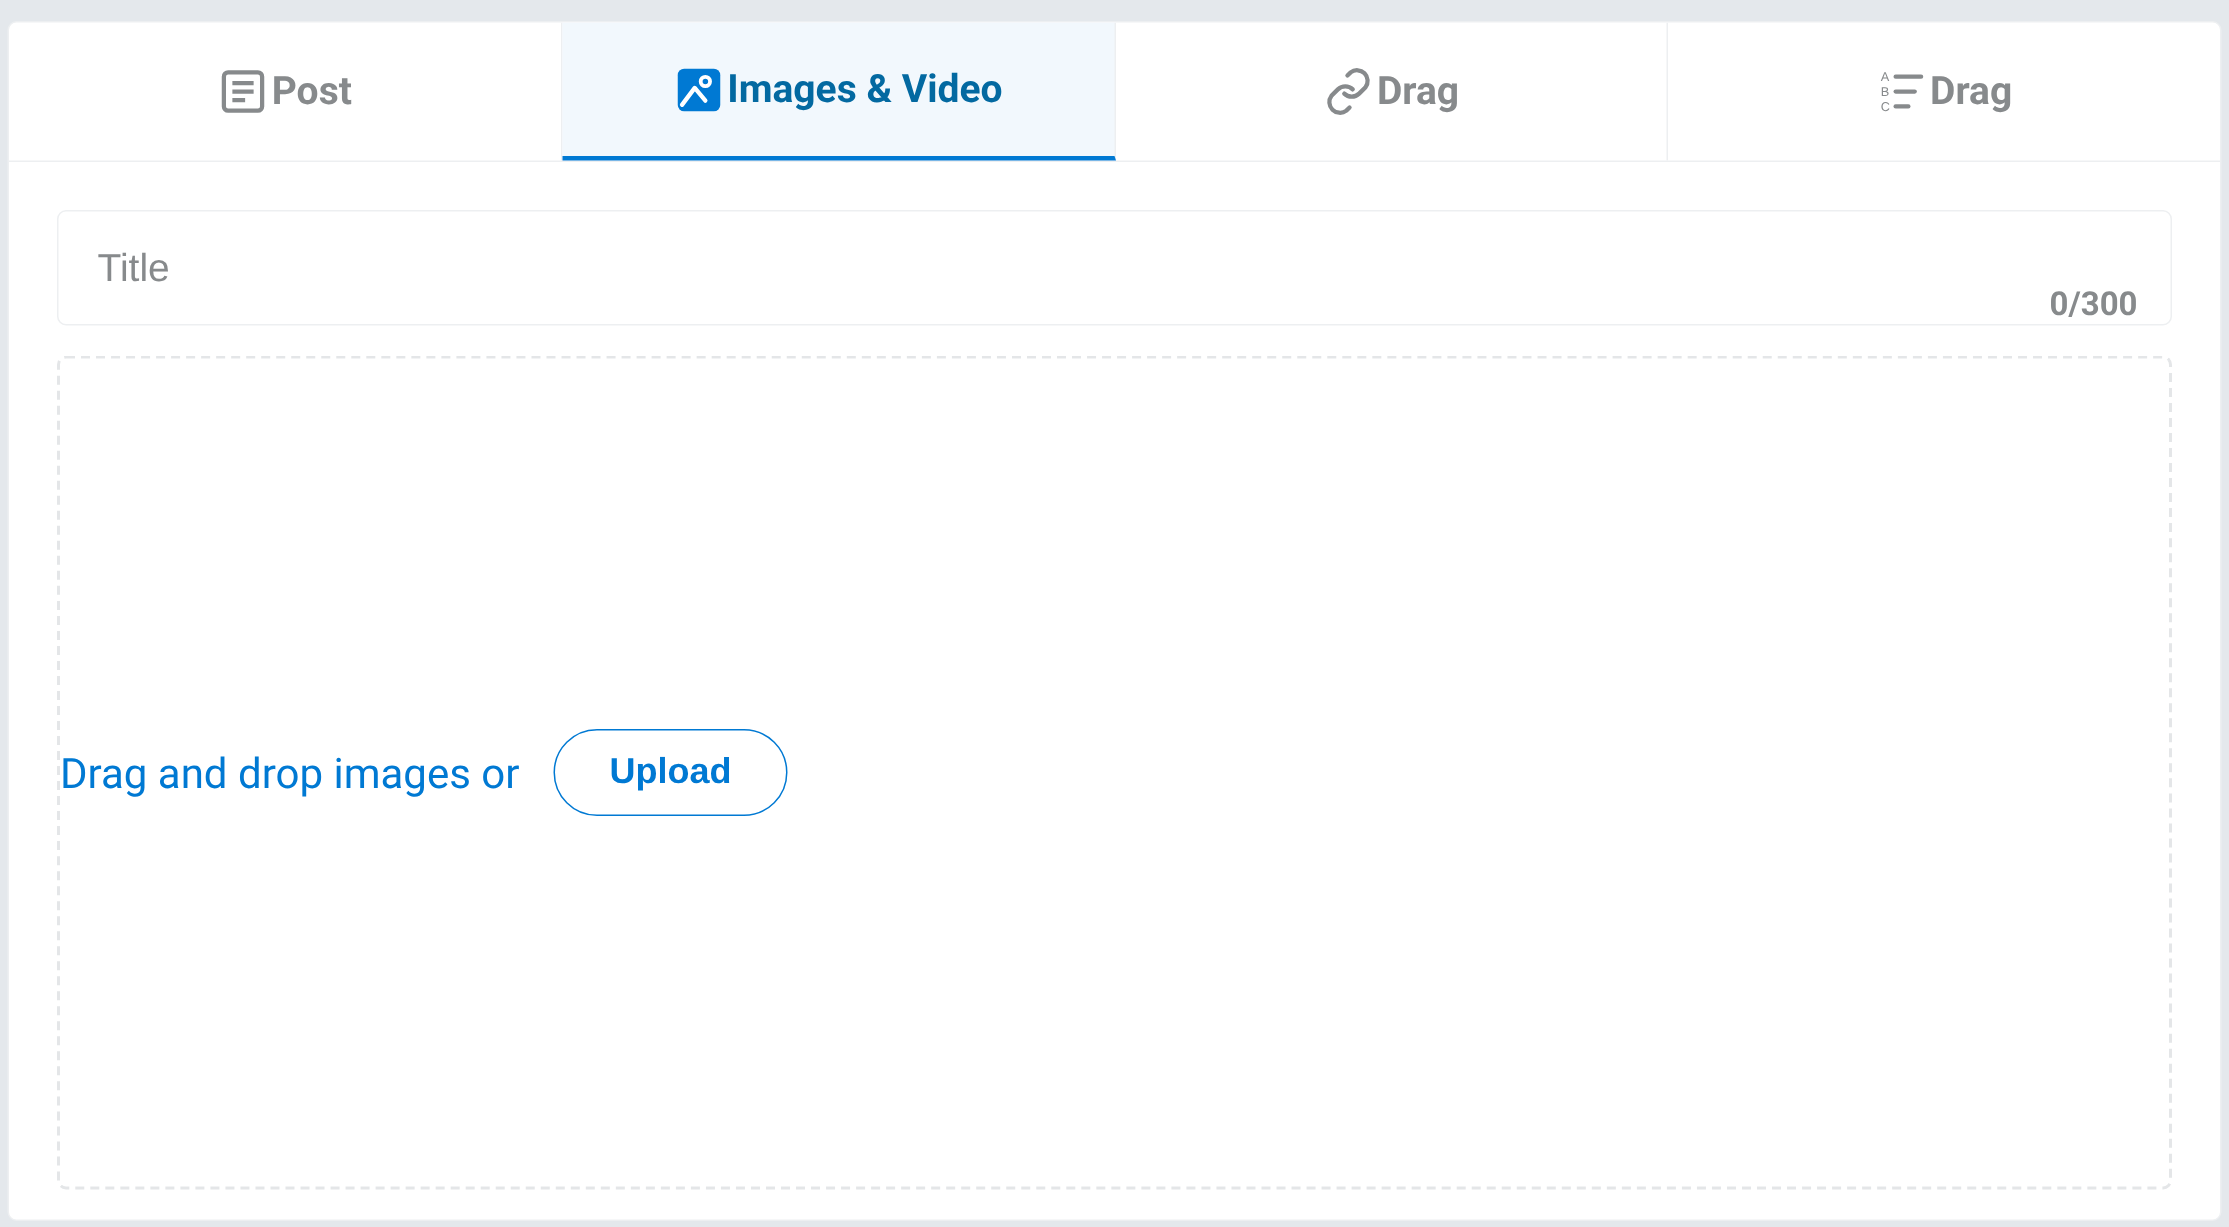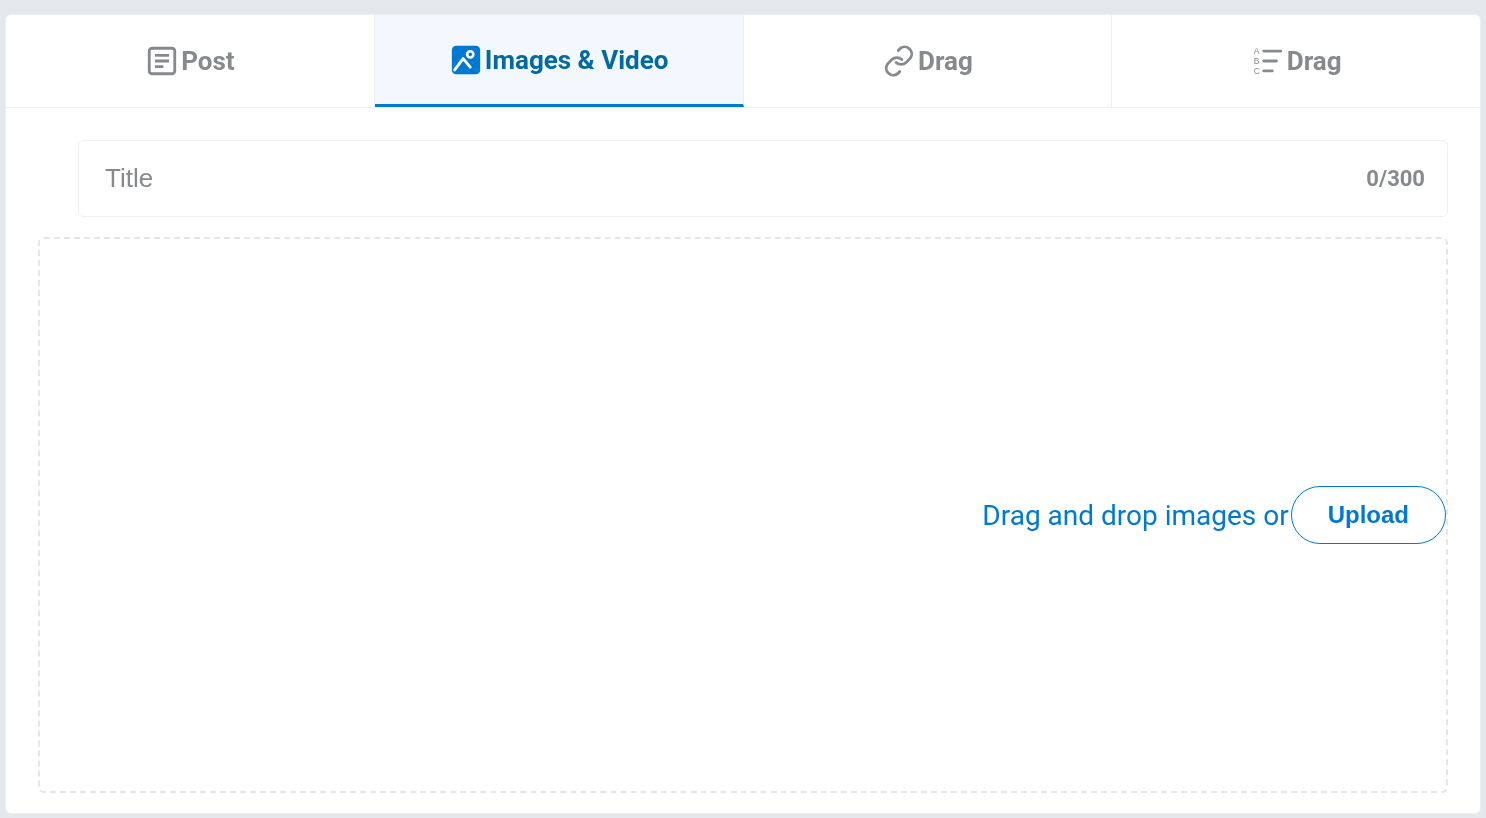--- a/index.html
+++ b/index.html
@@ -51,22 +51,21 @@
 
   .body {
     padding: 32px;
   }
 
   .title-wrap {
     position: relative;
     border: 1px solid #edeff1;
     border-radius: 6px;
     display: flex;
-    align-items: center;
-    margin-left: 40px;
+    align-items: flex-end;
   }
   .title-input {
     flex: 1;
     border: none;
     outline: none;
     background: transparent;
     font-size: 26px;
     padding: 22px 26px;
     color: #1c1c1c;
   }
@@ -79,22 +78,22 @@
     white-space: nowrap;
   }
 
   .dropzone {
     margin-top: 20px;
     border: 2px dashed #e4e6e8;
     border-radius: 6px;
     height: 556px;
     display: flex;
     align-items: center;
-    justify-content: flex-end;
-    gap: 2px;
+    justify-content: flex-start;
+    gap: 23px;
   }
   .drop-text {
     font-size: 28px;
     color: #0079d3;
   }
   .upload-btn {
     border: 1.5px solid #0079d3;
     color: #0079d3;
     background: #ffffff;
     font-size: 24px;

